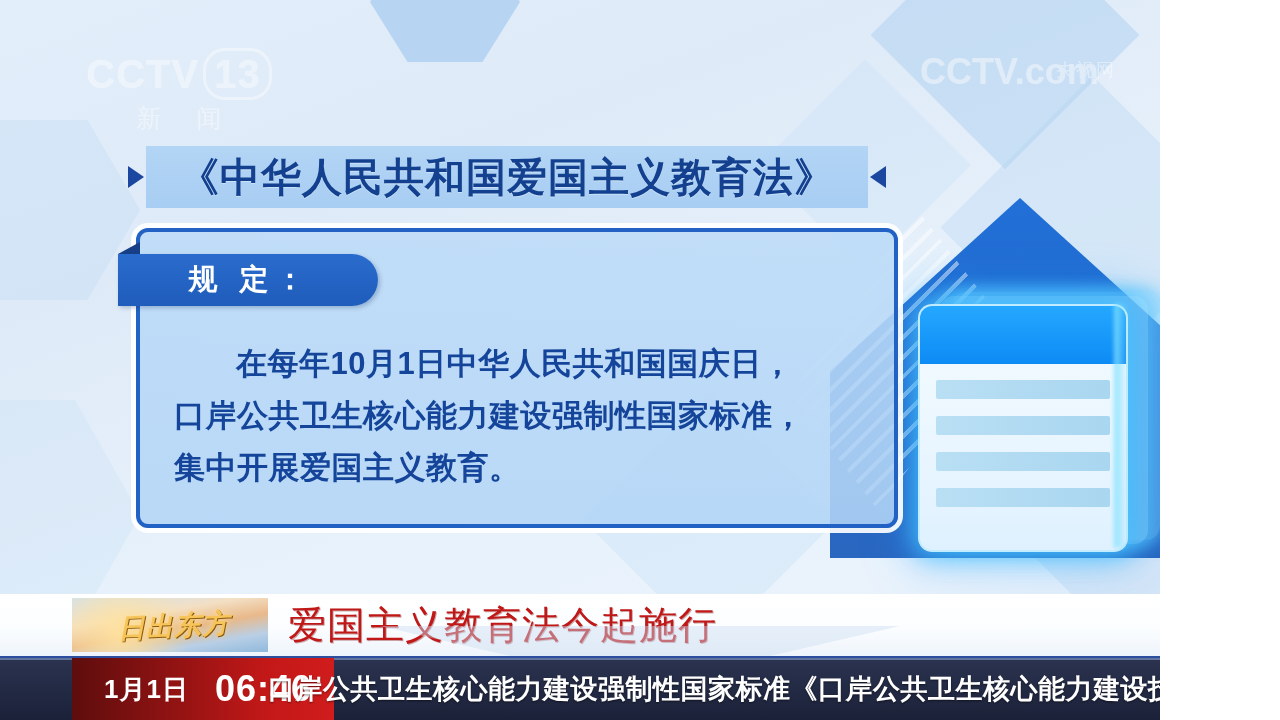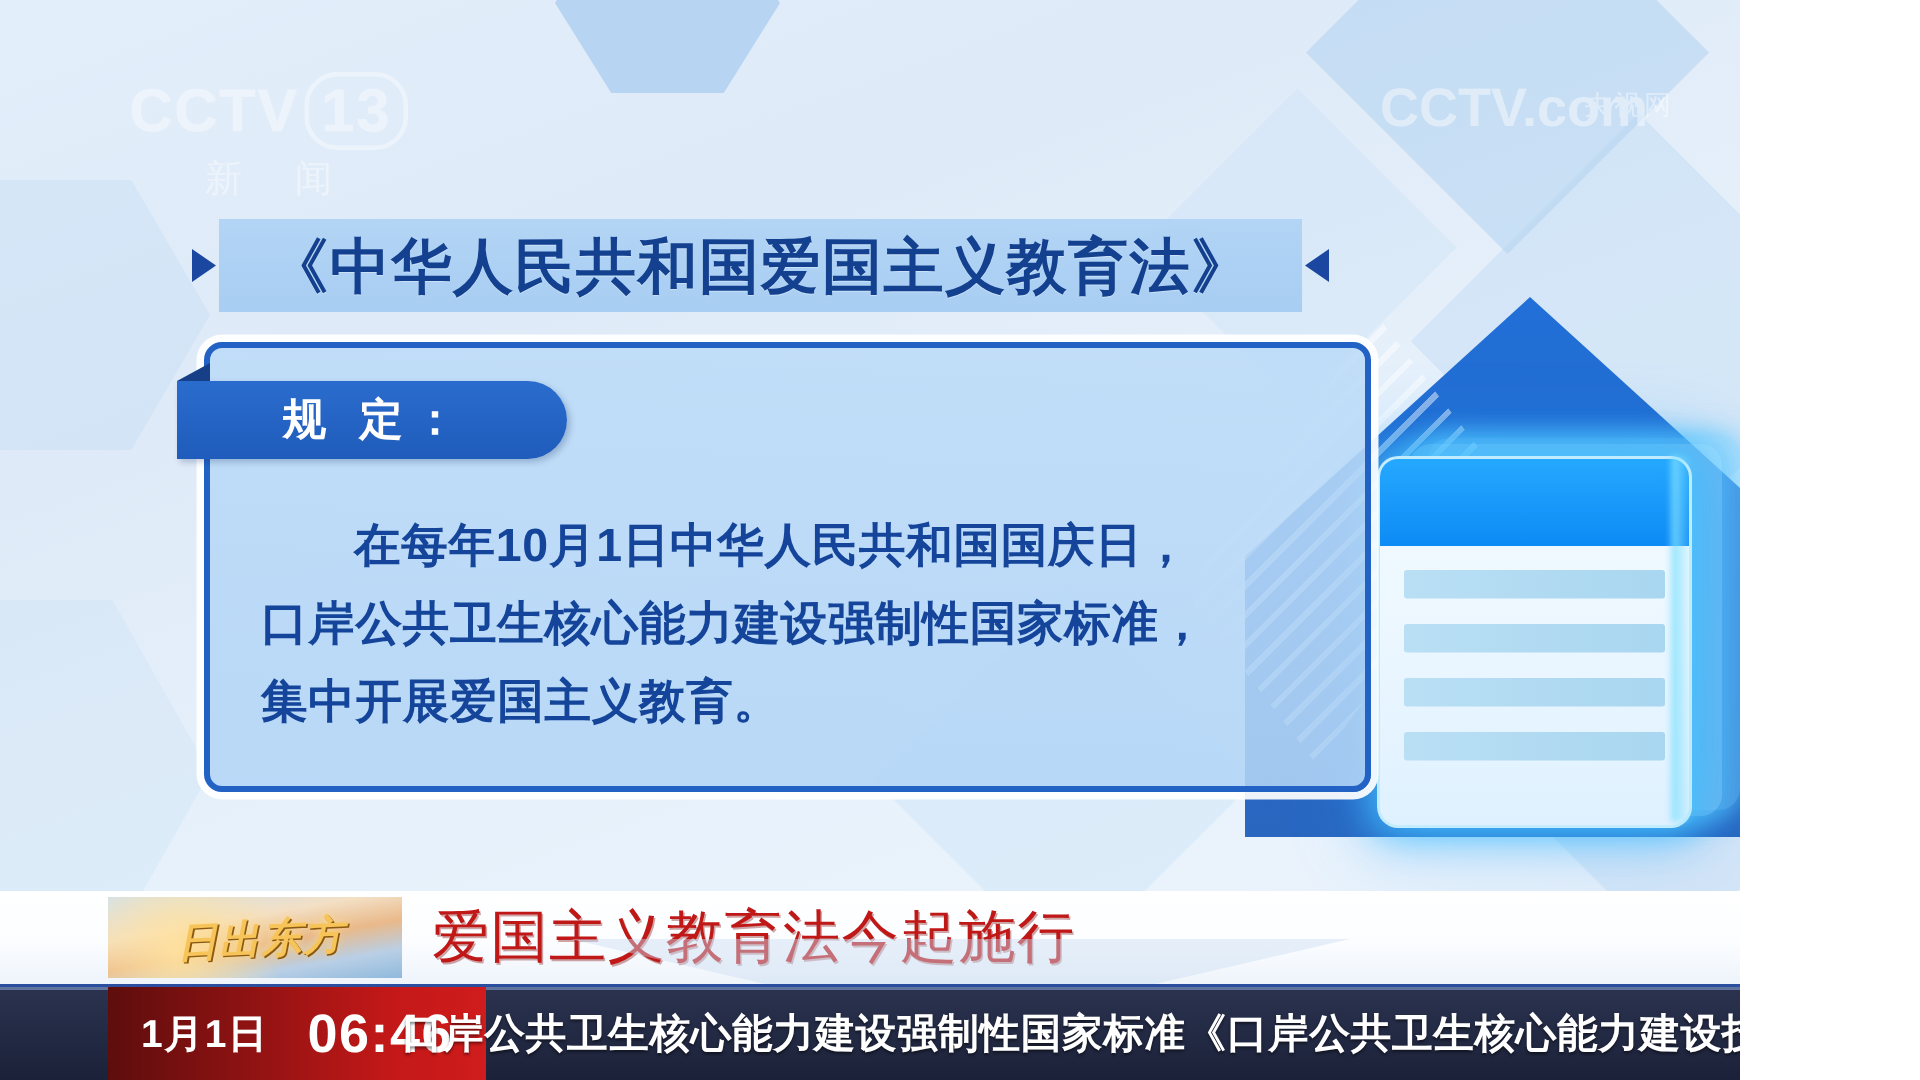--- a/index.html
+++ b/index.html
@@ -149,21 +149,20 @@
   .tri-right { right: -18px; border-right: 16px solid #1b47a0; }
 
   
   .card {
     position: absolute; left: 136px; top: 228px;
     width: 754px; height: 292px;
     border: 4px solid #2262c4;
     border-radius: 12px;
     background: linear-gradient(180deg, rgba(188,219,248,0.88) 0%, rgba(178,213,246,0.88) 100%);
     box-shadow: 0 0 0 5px rgba(255,255,255,0.92);
-    padding-left: 16px;
   }
 
   .reg-tab {
     position: absolute; left: -22px; top: 22px;
     height: 52px; min-width: 196px;
     background: linear-gradient(180deg,#2a6ccd 0%, #1f5cbb 100%);
     border-radius: 0 26px 26px 0;
     display: flex; align-items: center; justify-content: center;
     padding: 0 30px 0 34px;
     box-shadow: 2px 2px 4px rgba(10,40,90,0.25);
@@ -231,21 +230,21 @@
 
   
   .ticker {
     position: absolute; left: 0; bottom: 0; width: 1280px; height: 62px;
     background: linear-gradient(180deg, #2b3350 0%, #232a44 50%, #1b2138 100%);
     overflow: hidden;
   }
   .ticker-clock {
     position: absolute; left: 72px; top: 0; height: 62px;
     display: flex; align-items: center; gap: 26px;
-    padding: 0 22px 0 22px;
+    padding: 0 22px 0 32px;
     background: linear-gradient(90deg, #5e0d0d 0%, #8c1212 35%, #c41818 75%, #d01c1c 100%);
   }
   .tk-date, .tk-time {
     color: #ffffff; font-weight: bold; font-size: 26px; letter-spacing: 1px;
     white-space: nowrap;
   }
   .tk-time { font-size: 36px; }
   .ticker-text {
     position: absolute; left: 268px; top: 50%; transform: translateY(-50%);
     color: #ffffff; font-weight: bold; font-size: 27px;

